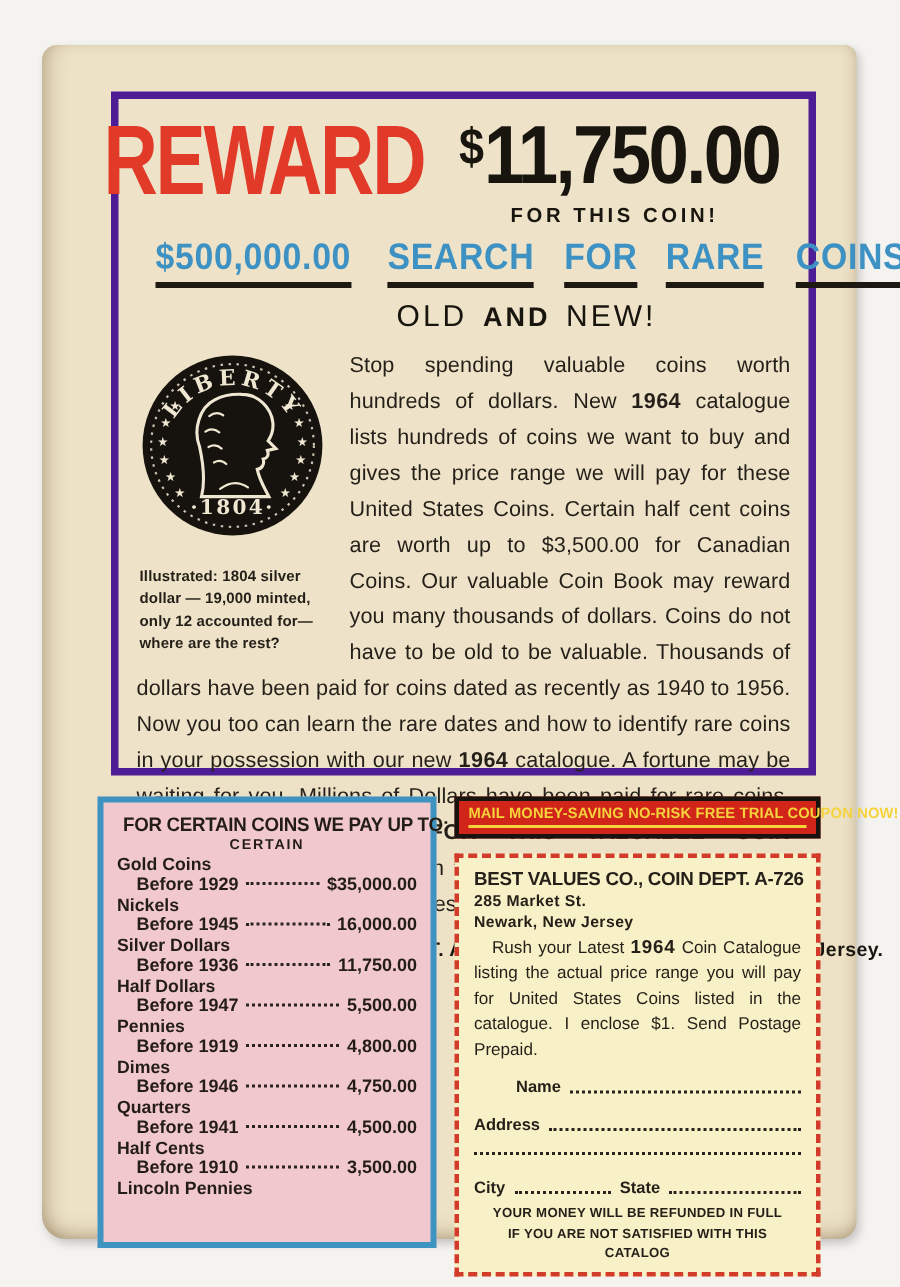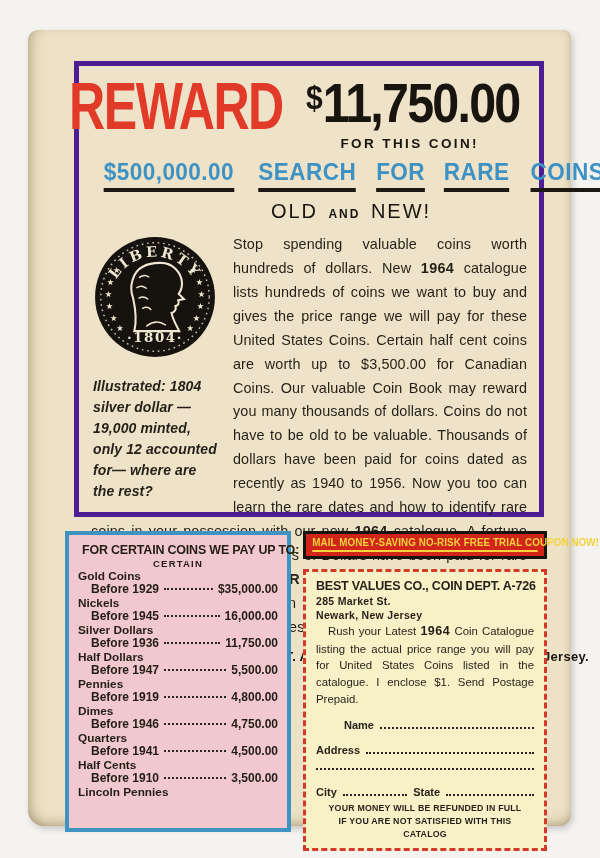--- a/index.html
+++ b/index.html
@@ -47,26 +47,26 @@
     font-size:13.5px; font-weight:800; letter-spacing:2.4px; color:#18140e;
   }
   .search-line { margin-top:7px; text-align:center; white-space:nowrap; }
   .search-word {
     display:inline-block; color:#3e92c3; font-size:24.5px; font-weight:800;
     letter-spacing:.5px; border-bottom:4px solid #1d1812; padding-bottom:2px;
     margin:0 7px; transform:scaleX(.92);
   }
   .old-new { margin-top:8px; text-align:center; transform:translateX(42px); color:#18140e; white-space:nowrap;}
   .old-new .big { font-size:20px; font-weight:400; letter-spacing:2px; }
-  .old-new .small { font-size:12px; font-weight:800; letter-spacing:2px; margin:0 6px; }
+  .old-new .small { font-size:18px; font-weight:800; letter-spacing:2px; margin:0 6px; }
   .content { margin-top:10px; }
   .coin-block { float:left; width:128px; margin:2px 12px 0 2px; }
   .coin-caption {
-    margin-top:13px; font-size:14px; font-weight:700; line-height:1.5;
-    color:#241f18; letter-spacing:.1px;font-style:italic;
+    margin-top:13px; font-size:10px; font-weight:700; line-height:1.5;
+    color:#241f18; letter-spacing:.1px;
   }
   .bodytext {
     font-size:14.4px; line-height:1.66; text-align:justify; color:#241f18;
     letter-spacing:.1px;
   }
   .bodytext b { letter-spacing:.3px; }
   .addr-line {
     clear:both; margin-top:9px; text-align:center;
     font-size:13px; font-weight:800; letter-spacing:.3px; color:#18140e;
     white-space:nowrap;

